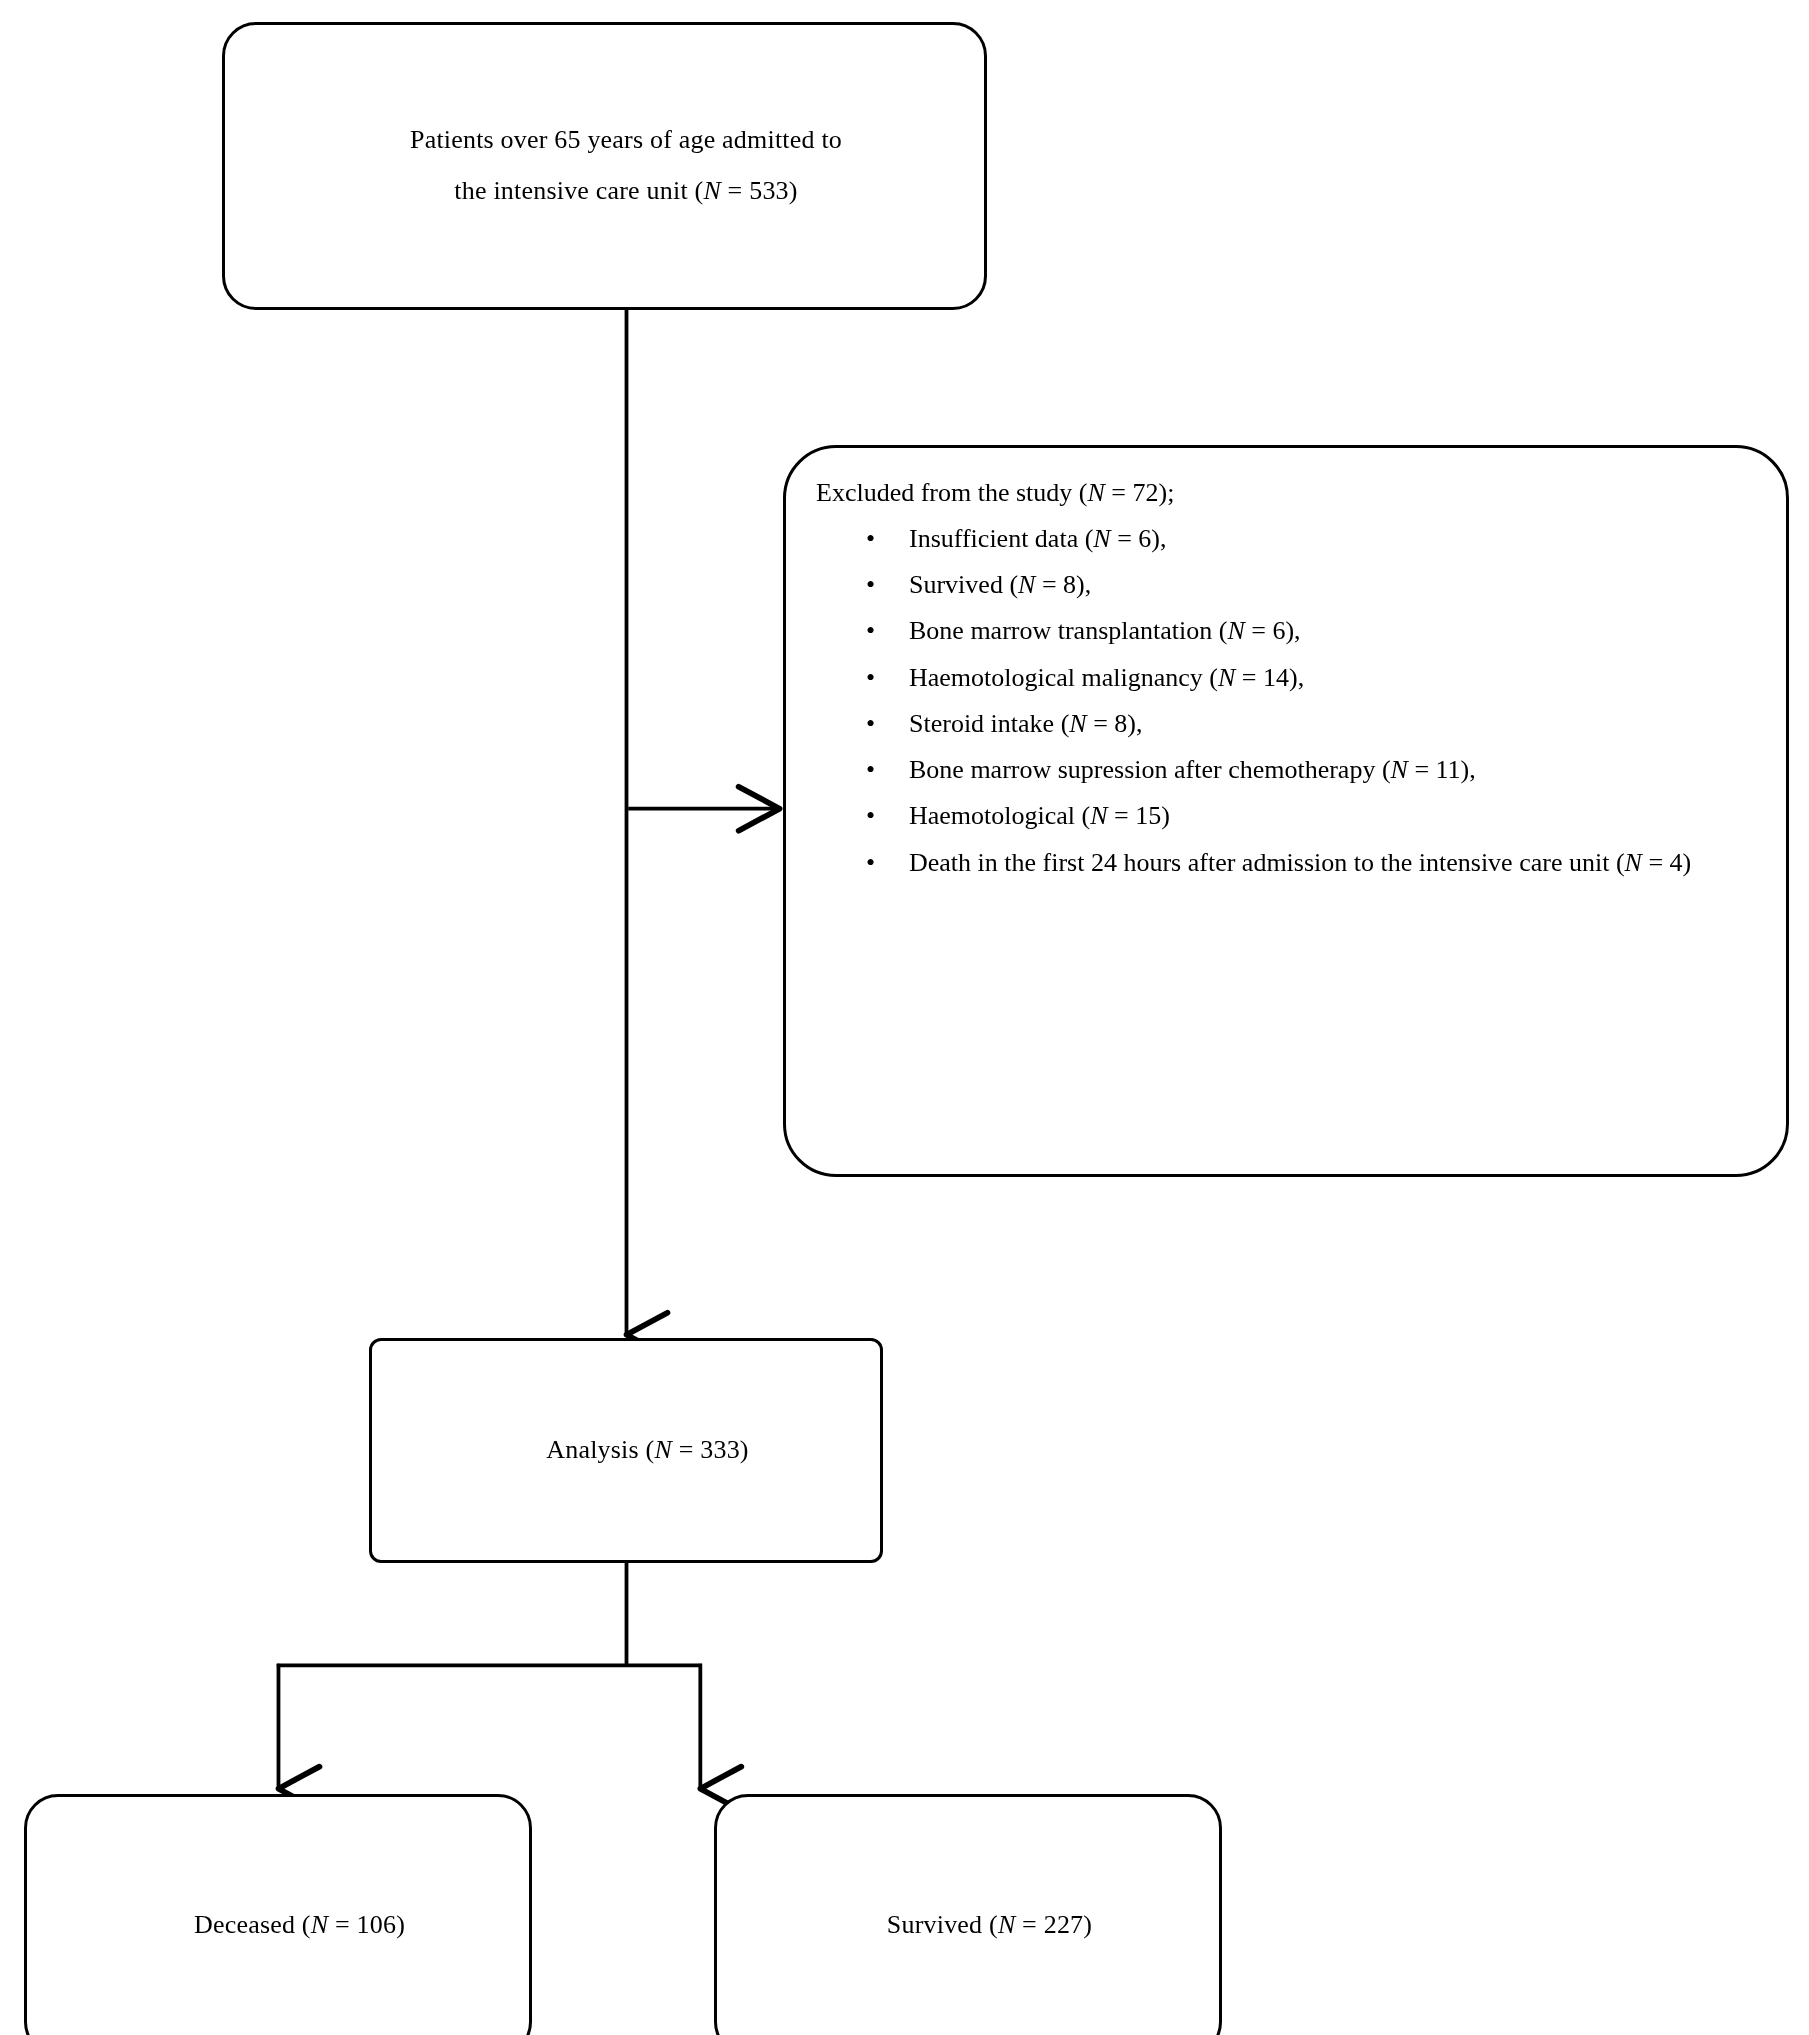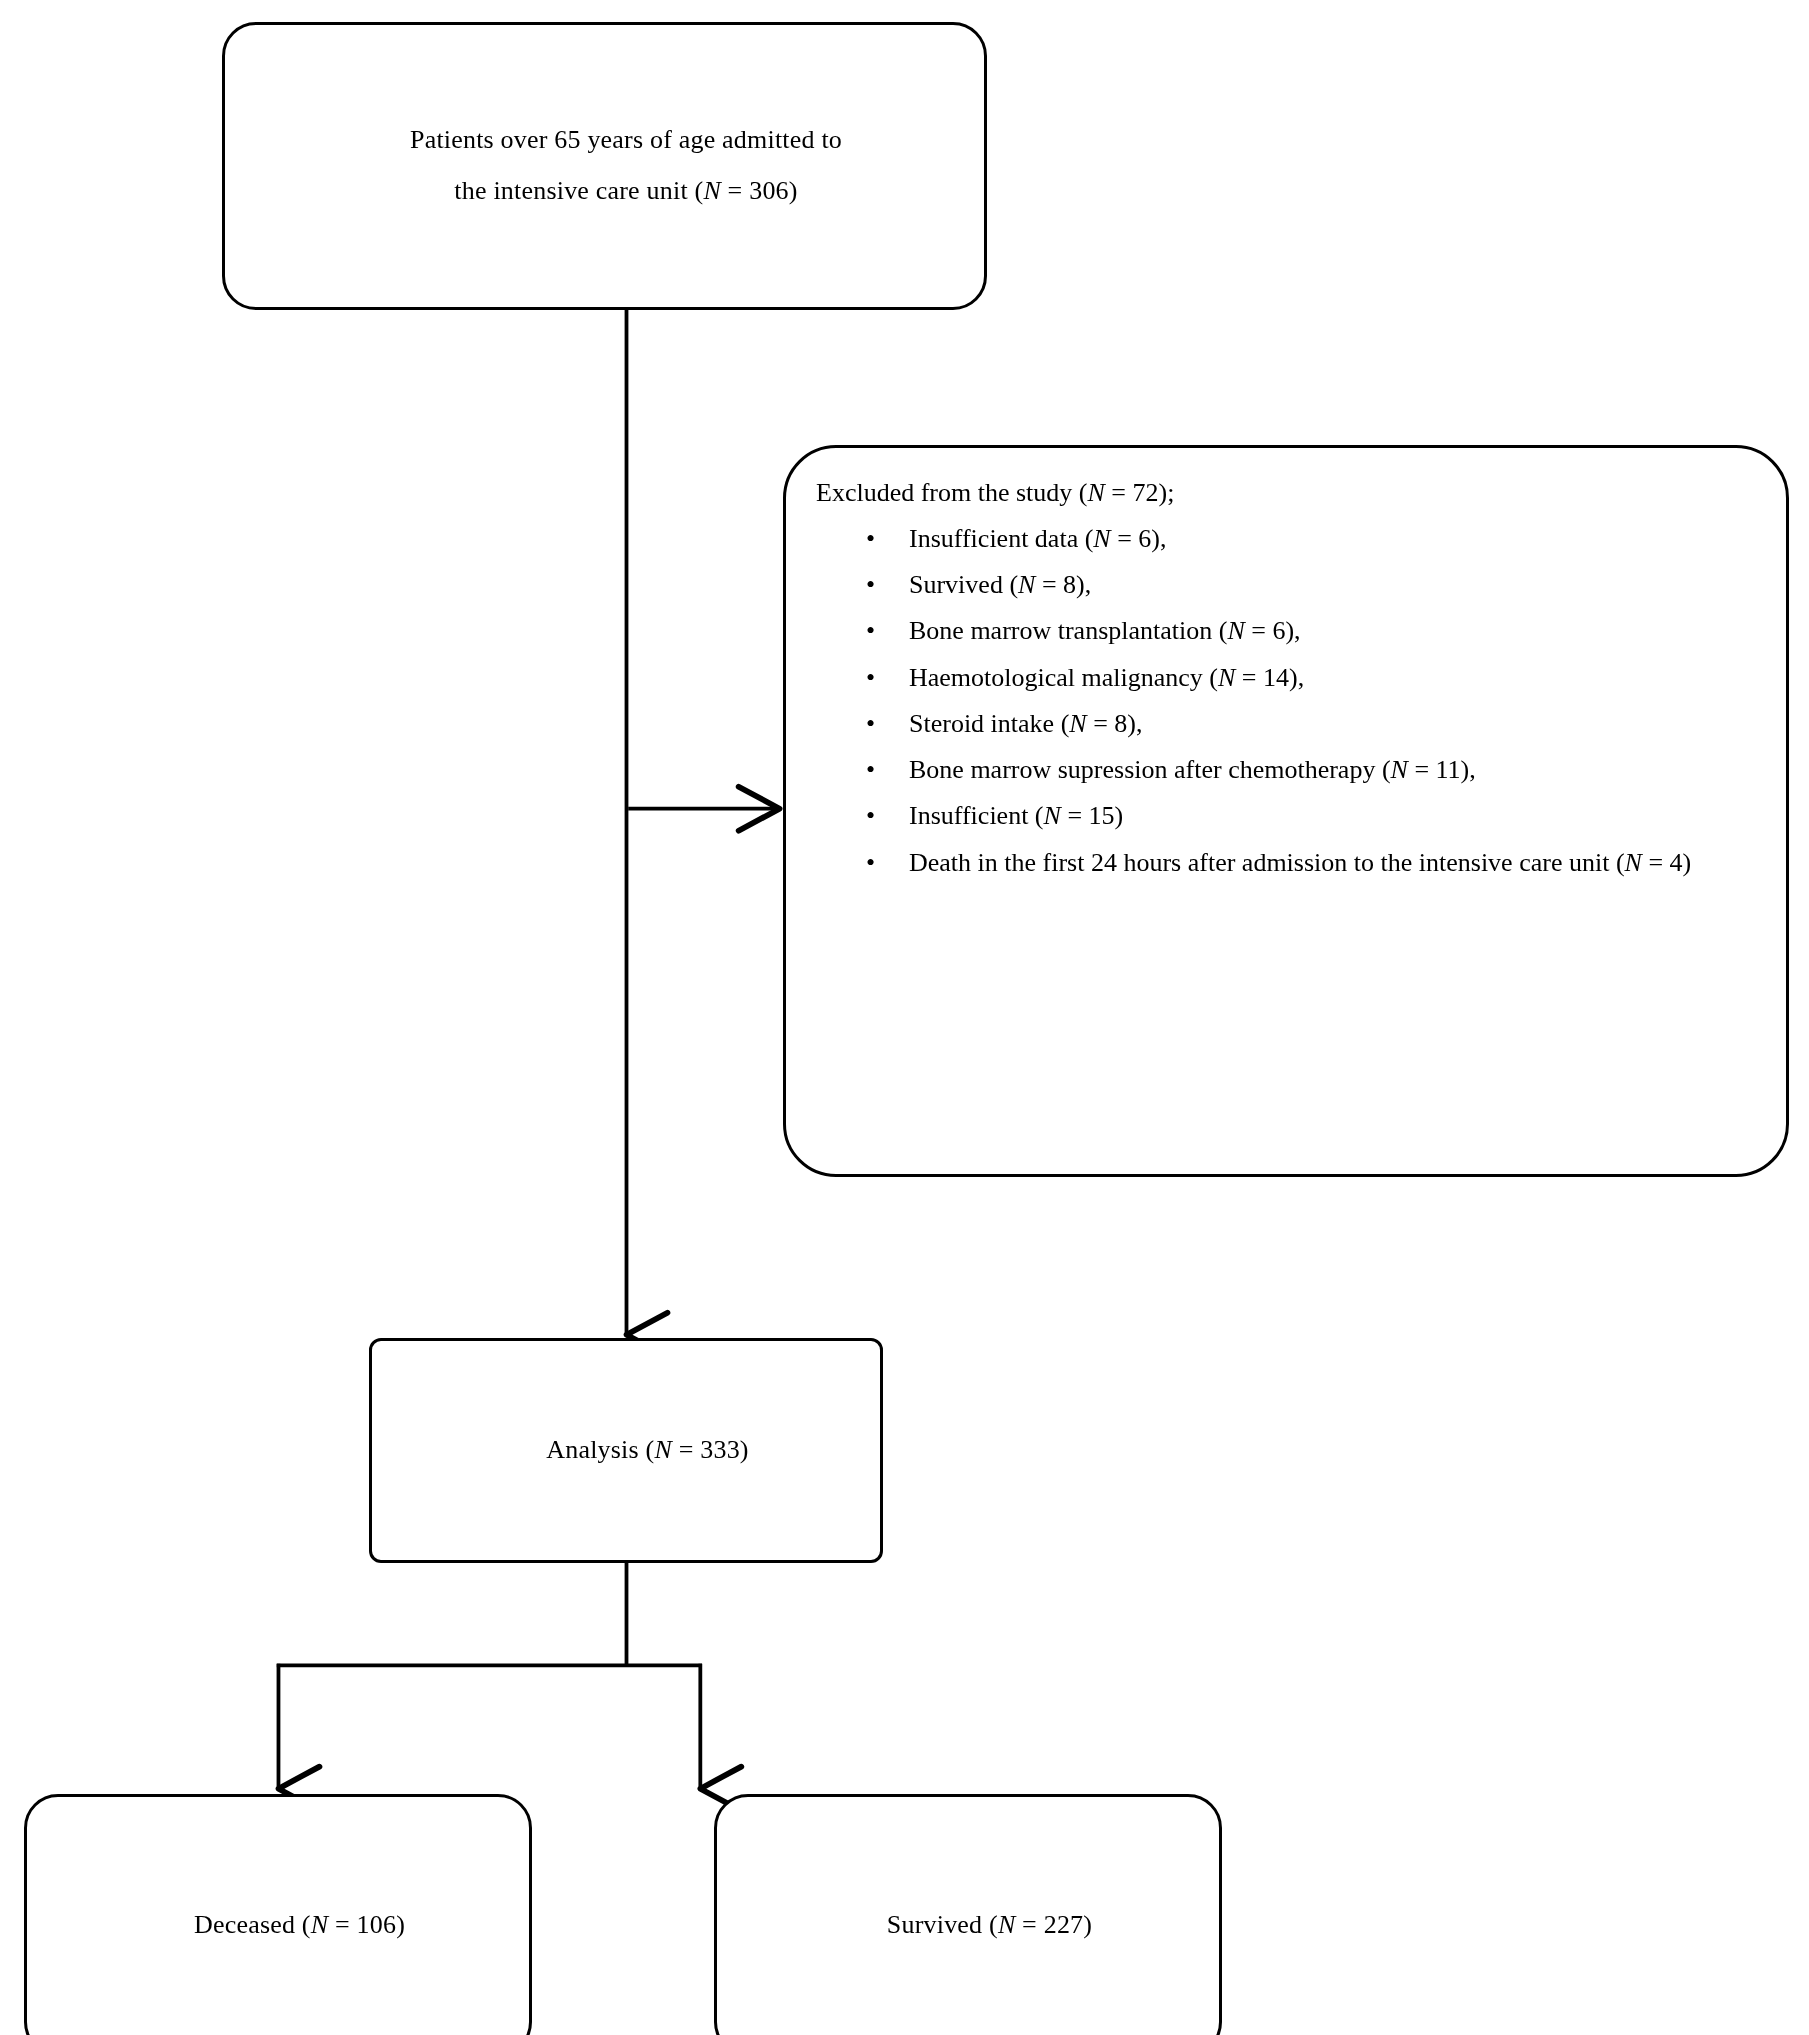--- a/index.html
+++ b/index.html
@@ -144,42 +144,42 @@
     <line x1="656" y1="3948" x2="1664" y2="3948" stroke="#000000" stroke-width="9"></line>
 
     <line x1="660" y1="3944" x2="660" y2="4240" stroke="#000000" stroke-width="9" marker-end="url(#arrowV)"></line>
 
     <line x1="1660" y1="3944" x2="1660" y2="4240" stroke="#000000" stroke-width="9" marker-end="url(#arrowV)"></line>
   </svg>
 
   <div class="node-box" id="box-cohort">
     <div class="node-text">
       <span>Patients over 65 years of age admitted to</span><br>
-      <span>the intensive care unit (</span><span class="ital">N</span><span> = 306)</span>
+      <span>the intensive care unit (</span><span class="ital">N</span><span> = 533)</span>
     </div>
   </div>
 
   <div class="node-box" id="box-excluded">
     <div class="excl-inner">
       <p class="excl-heading"><span>Excluded from the study (</span><span class="ital">N</span><span> = 72);</span></p>
 
       <ul class="excl-list">
         <li><span class="bullet-dot">•</span><span>Insufficient data (</span><span class="ital">N</span><span> = 6),</span></li>
 
         <li><span class="bullet-dot">•</span><span>Survived (</span><span class="ital">N</span><span> = 8),</span></li>
 
         <li><span class="bullet-dot">•</span><span>Bone marrow transplantation (</span><span class="ital">N</span><span> = 6),</span></li>
 
         <li><span class="bullet-dot">•</span><span>Haemotological malignancy (</span><span class="ital">N</span><span> = 14),</span></li>
 
         <li><span class="bullet-dot">•</span><span>Steroid intake (</span><span class="ital">N</span><span> = 8),</span></li>
 
         <li><span class="bullet-dot">•</span><span>Bone marrow supression after chemotherapy (</span><span class="ital">N</span><span> = 11),</span></li>
 
-        <li><span class="bullet-dot">•</span><span>Insufficient (</span><span class="ital">N</span><span> = 15)</span></li>
+        <li><span class="bullet-dot">•</span><span>Haemotological (</span><span class="ital">N</span><span> = 15)</span></li>
 
         <li><span class="bullet-dot">•</span><span>Death in the first 24 hours after admission to the intensive care unit (</span><span class="ital">N</span><span> = 4)</span></li>
       </ul>
     </div>
   </div>
 
   <div class="node-box" id="box-analysis">
     <div class="node-text"><span>Analysis (</span><span class="ital">N</span><span> = 333)</span></div>
   </div>
 

